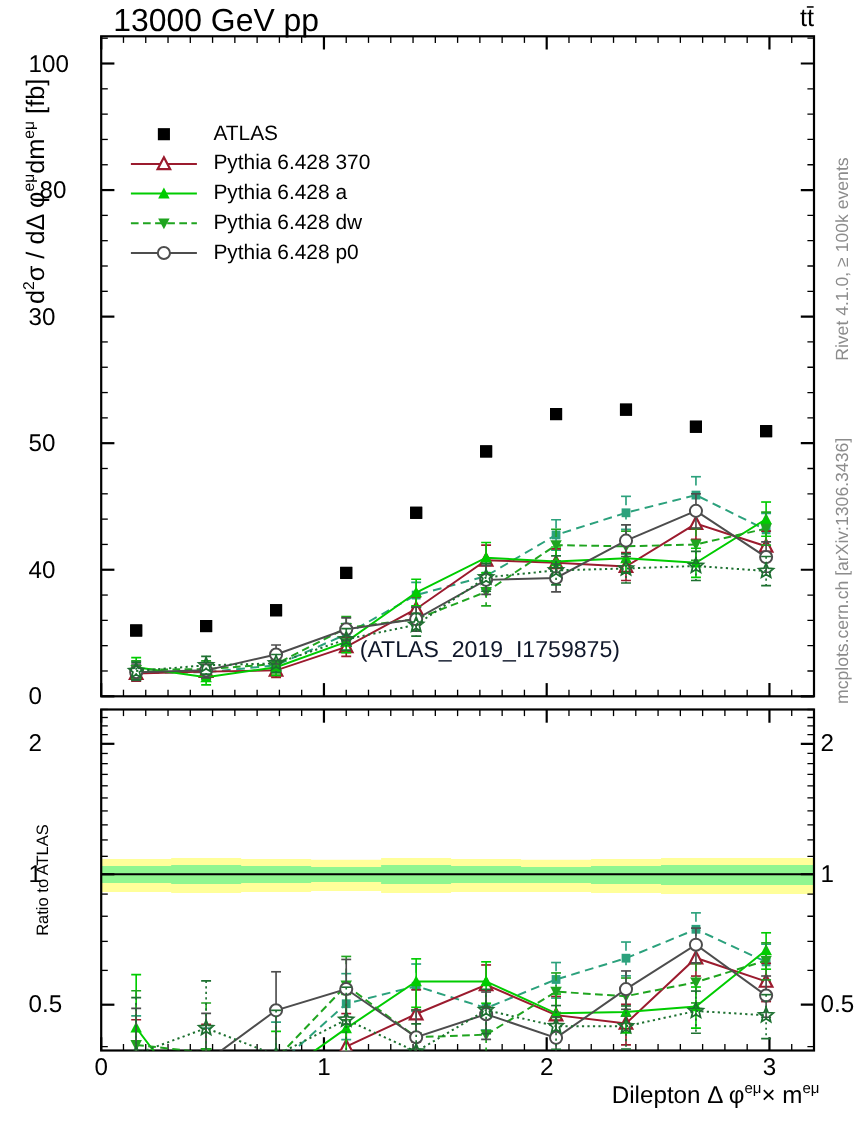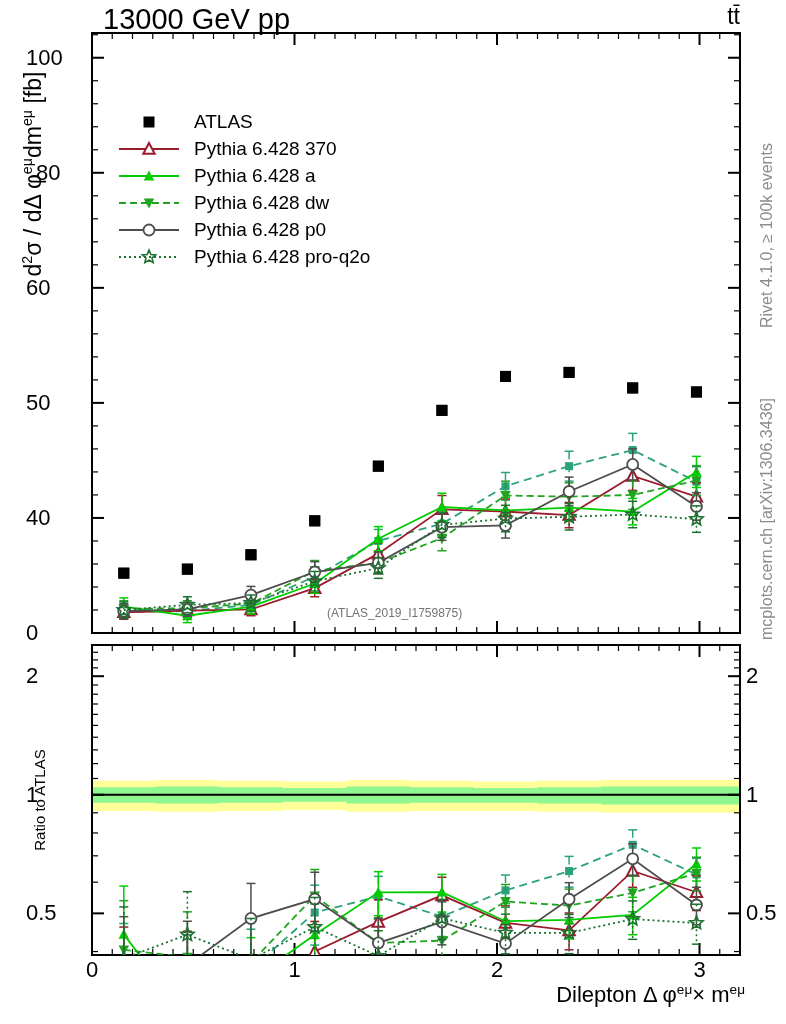--- a/index.html
+++ b/index.html
@@ -10,21 +10,21 @@
   #page-title{left:103px;top:3px;font-size:29px;}
   #process-label{right:46px;top:3px;font-size:23px;}
   #main-ylabel{left:45px;top:294px;width:292px;height:26px;font-size:23px;
                transform:rotate(-90deg);transform-origin:left bottom;text-align:center;}
   #ratio-ylabel{left:48px;top:848px;width:130px;height:17px;font-size:15px;
                transform:rotate(-90deg);transform-origin:left bottom;text-align:center;}
   #rivet-note{left:776px;top:310px;width:295px;height:18px;font-size:16px;color:#8c8c8c;
                transform:rotate(-90deg);transform-origin:left bottom;}
   #mcplots-note{left:776px;top:622px;width:305px;height:18px;font-size:16px;color:#8c8c8c;
                transform:rotate(-90deg);transform-origin:left bottom;}
-  #watermark{left:327px;top:606px;font-size:12px;color:#737373;}
+  #watermark{left:327px;top:579px;font-size:21px;color:#0f172a;}
   #xaxis-label{right:41px;top:982px;font-size:22px;}
   sup{font-size:0.62em;}
   #legend{position:absolute;left:118px;top:108px;}
   .lg-row{display:flex;align-items:center;height:27px;}
   .lg-label{margin-left:14px;font-size:19px;}
   .tick-label{position:absolute;font-size:22px;line-height:24px;}
   .tl-right{text-align:left;width:60px;}
   .tl-center{text-align:center;width:60px;}
 </style>
 </head>
@@ -861,34 +861,25 @@
       </div>
       <div class="lg-row">
         <svg width="62" height="20">
           <line x1="1" x2="61" y1="10" y2="10" stroke="#4d4d4d" stroke-width="1.8"></line>
           <g>
             <circle cx="31" cy="10" r="5.5" fill="#fff" stroke="#4d4d4d" stroke-width="1.8"></circle>
           </g>
         </svg>
         <span class="lg-label">Pythia 6.428 p0</span>
       </div>
-      <div class="lg-row">
-        <svg width="62" height="20">
-          <line x1="1" x2="61" y1="10" y2="10" stroke="#1d7030" stroke-width="1.8" stroke-dasharray="2 3"></line>
-          <g>
-            <polygon points="31,3 32.85152354472129,7.4515964677189155 37.657395614066075,7.836881039375369 33.99582802632973,10.973403532281084 35.11449676604731,15.663118960624633 31,13.15 26.88550323395269,15.663118960624633 28.004171973670267,10.973403532281084 24.342604385933925,7.836881039375369 29.148476455278708,7.451596467718916" fill="none" stroke="#1d7030" stroke-width="1.6"></polygon>
-          </g>
-        </svg>
-        <span class="lg-label">Pythia 6.428 pro-q2o</span>
-      </div>
     </div>
 <div class="tick-label tl-right" style="left: 26px; top: 621px;">0</div>
     <div class="tick-label tl-right" style="left: 26px; top: 505.947px;">40</div>
     <div class="tick-label tl-right" style="left: 26px; top: 390.895px;">50</div>
-    <div class="tick-label tl-right" style="left: 26px; top: 275.842px;">60</div>
+    <div class="tick-label tl-right" style="left: 26px; top: 275.842px;">30</div>
     <div class="tick-label tl-right" style="left: 36px; top: 160.789px;">80</div>
     <div class="tick-label tl-right" style="left: 26px; top: 45.7363px;">100</div>
     <div class="tick-label tl-right" style="left: 26px; top: 901.367px;">0.5</div>
     <div class="tick-label " style="left: 746px; top: 901.367px;">0.5</div>
     <div class="tick-label tl-right" style="left: 26px; top: 782.78px;">1</div>
     <div class="tick-label " style="left: 746px; top: 782.78px;">1</div>
     <div class="tick-label tl-right" style="left: 26px; top: 664.193px;">2</div>
     <div class="tick-label " style="left: 746px; top: 664.193px;">2</div>
     <div class="tick-label tl-center" style="left: 62px; top: 958px;">0</div>
     <div class="tick-label tl-center" style="left: 264.5px; top: 958px;">1</div>

